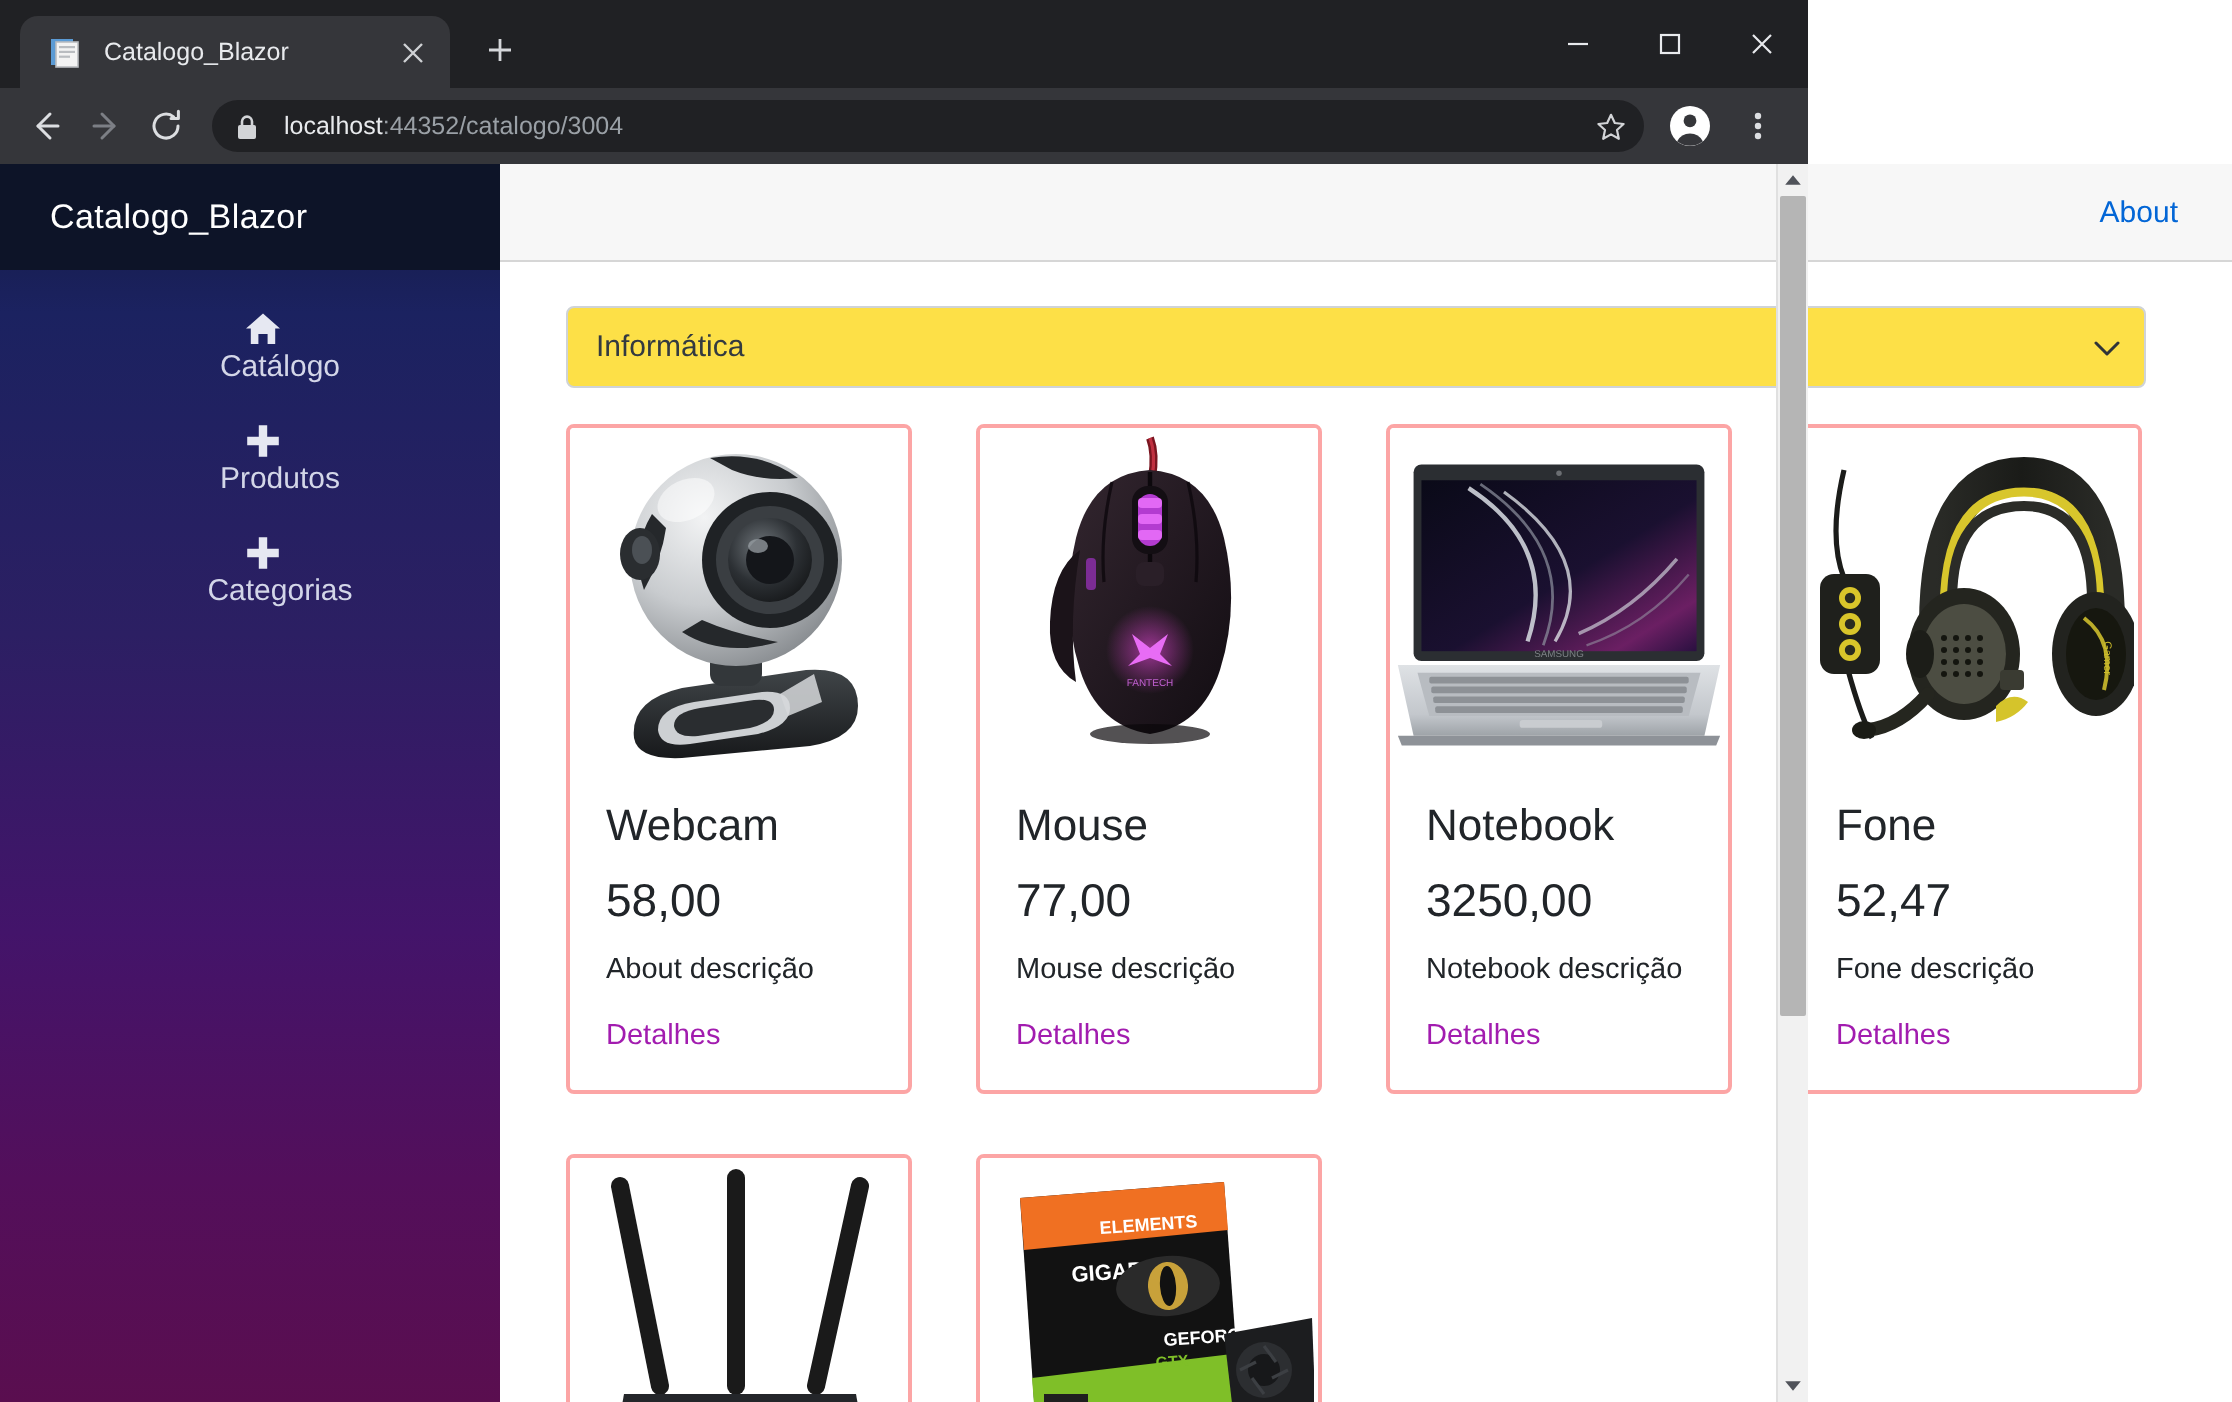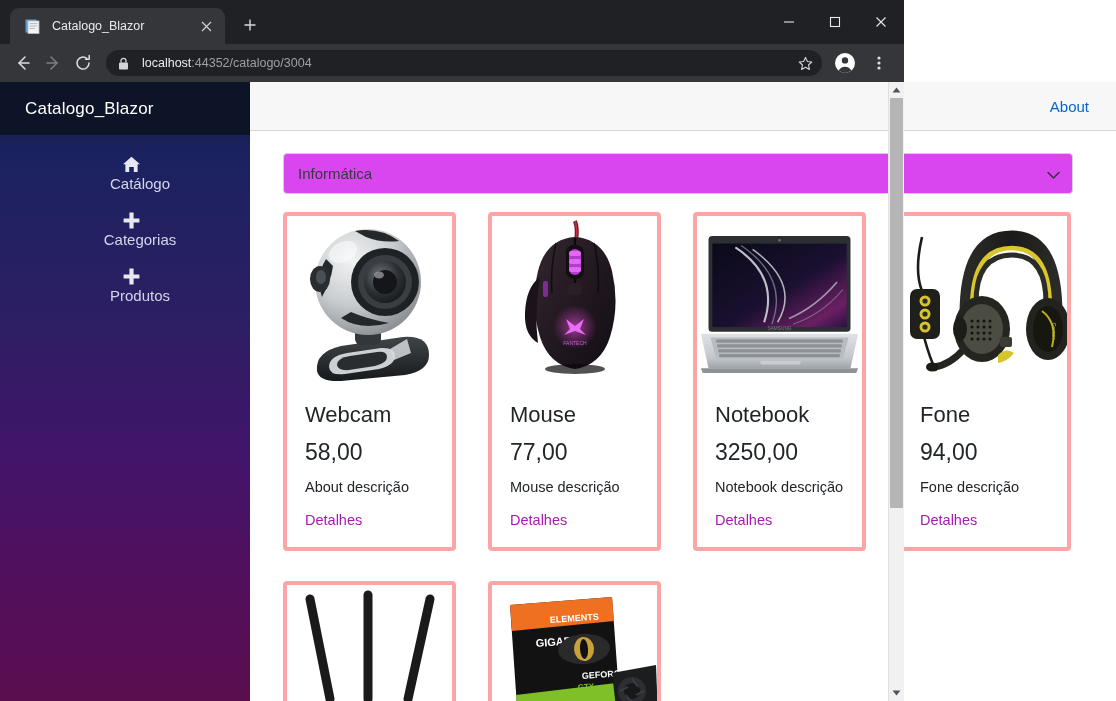--- a/index.html
+++ b/index.html
@@ -107,34 +107,34 @@
     display: flex; align-items: center; justify-content: flex-end;
     padding-right: 42px;
   }
   .about-link { color: #0366d6; font-size: 15px; text-decoration: none; text-align: right; }
 
   .content { padding: 22px 44px 0 33px; }
 
   .select-wrap { position: relative; width: 790px; }
   .cat-select {
     width: 790px; height: 41px; border: 1px solid #cfd3d7; border-radius: 4px;
-    background: #d946ef; font-size: 15px; color: #333a40;
+    background: #fde047; font-size: 15px; color: #333a40;
     padding: 0 30px 0 14px; font-family: "Liberation Sans", sans-serif;
     appearance: none; -webkit-appearance: none;
   }
   .select-caret {
     position: absolute; right: 13px; top: 13px; pointer-events: none; color: #303438;
   }
 
   .grid {
     display: flex; flex-wrap: wrap; gap: 30px 32px; margin-top: 18px;
     width: 804px;
   }
   .card {
-    width: 173px; background: #ffffff; border: 4px solid #fca5a5; border-radius: 4px;
+    width: 173px; background: #ffffff; border: 2px solid #fca5a5; border-radius: 4px;
     overflow: hidden; display: flex; flex-direction: column;
   }
   .card-img {
     height: 177px; width: 100%; display: flex; align-items: center; justify-content: center;
     background: #ffffff; overflow: hidden;
   }
   .card-img svg { display: block; }
   .card-body { padding: 8px 18px 18px 18px; }
   .card-title { font-size: 22px; color: #212529; font-weight: normal; line-height: 1.25; margin-bottom: 10px; }
   .card-price { font-size: 23px; color: #212529; margin-bottom: 10px; }
@@ -274,30 +274,30 @@
           </span>
           <span>Catálogo</span>
         </div>
 
         <div class="nav-item">
           <span class="nav-icon">
             <svg width="19" height="19" viewBox="0 0 19 19">
               <path d="M7.4 1.6 H11.6 V7.4 H17.4 V11.6 H11.6 V17.4 H7.4 V11.6 H1.6 V7.4 H7.4 Z" fill="#e6e8f2"></path>
             </svg>
           </span>
-          <span>Categorias</span>
+          <span>Produtos</span>
         </div>
 
         <div class="nav-item">
           <span class="nav-icon">
             <svg width="19" height="19" viewBox="0 0 19 19">
               <path d="M7.4 1.6 H11.6 V7.4 H17.4 V11.6 H11.6 V17.4 H7.4 V11.6 H1.6 V7.4 H7.4 Z" fill="#e6e8f2"></path>
             </svg>
           </span>
-          <span>Produtos</span>
+          <span>Categorias</span>
         </div>
 
       </div>
     </div>
 
     <div class="main">
       <div class="topbar">
         <a class="about-link" href="#">About</a>
       </div>
 
@@ -525,21 +525,21 @@
 
                 <path d="M62 130 Q48 146 32 148" stroke="#25261f" stroke-width="7" fill="none" stroke-linecap="round"></path>
                 <ellipse cx="30" cy="148" rx="6" ry="4.5" fill="#1a1b15"></ellipse>
 
                 <path d="M96 136 Q104 128 112 134 Q106 142 96 144 Z" fill="#d5c42b"></path>
                 <rect x="98" y="118" width="12" height="10" rx="2" fill="#3a3b32"></rect>
               </svg>
             </div>
             <div class="card-body">
               <div class="card-title">Fone</div>
-              <div class="card-price">94,00</div>
+              <div class="card-price">52,47</div>
               <div class="card-desc">Fone descrição</div>
               <a class="card-link" href="#">Detalhes</a>
             </div>
           </div>
 
           <div class="card">
             <div class="card-img">
               <svg width="160" height="172" viewBox="0 0 160 172">
 
                 <path d="M20 12 L40 112" stroke="#1a1a1a" stroke-width="9" stroke-linecap="round"></path>

